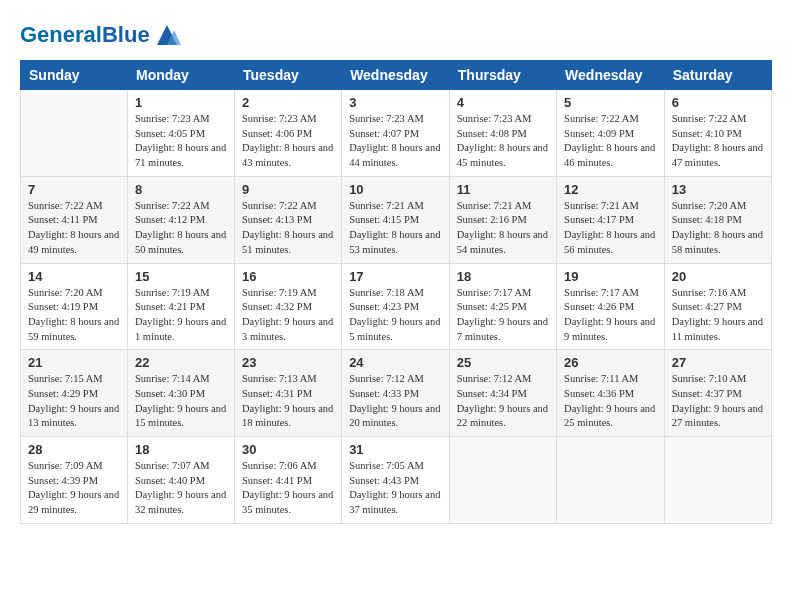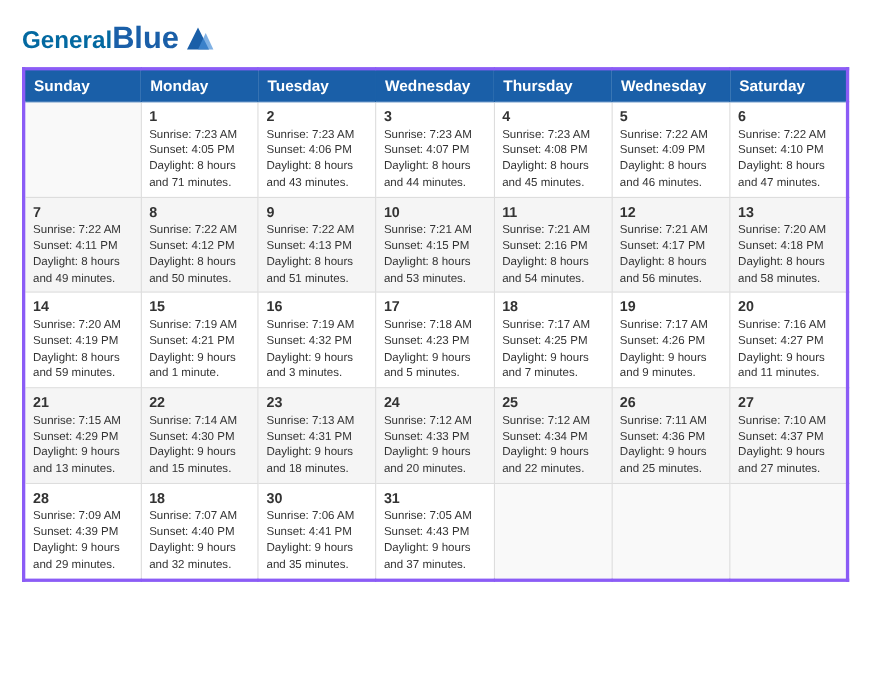--- a/index.html
+++ b/index.html
@@ -39,21 +39,21 @@
       font-weight: bold;
       color: #333;
     }
     .location {
       font-size: 16px;
       color: #555;
     }
     .calendar {
       width: 100%;
       border-collapse: collapse;
-      border: 3px solid #8b5cf6;
+      border: 1px solid #8b5cf6;
       padding-left: 24px;
     }
     .calendar th {
       background-color: #1a5fa8;
       color: #fff;
       text-align: left;
       padding: 6px 8px;
       font-size: 14px;
       font-weight: bold;
       border: 1px solid #1a5fa8;
@@ -71,39 +71,40 @@
       font-size: 13px;
       font-weight: bold;
       color: #333;
       display: block;
       margin-bottom: 2px;
     }
     .day-info {
       font-size: 10.5px;
       line-height: 1.4;
       color: #333;
+      font-family: Liberation Serif, serif;
     }
     tr:nth-child(even) td {
       background-color: #f5f5f5;
     }
     tr:nth-child(odd) td {
       background-color: #fff;
     }
     .empty-cell {
       background-color: #f9f9f9 !important;
     }
   </style>
 </head>
 <body>
 
 <div class="header">
   <div class="logo">
     <div>
       <div class="logo-text">
-        <span class="logo-general">General</span><span style="color:#1a5fa8; font-size:28px; font-weight:bold;">Blue</span>
+        <span class="logo-general">General</span><span style="color:#1a5fa8; font-size:22px; font-weight:bold;">Blue</span>
       </div>
     </div>
     <svg class="logo-icon" viewBox="0 0 30 30" xmlns="http://www.w3.org/2000/svg">
       <polygon points="5,25 15,5 25,25" fill="#1a5fa8"></polygon>
       <polygon points="15,25 22,10 29,25" fill="#4a90d9" opacity="0.7"></polygon>
     </svg>
   </div>
 </div>
 
 <table class="calendar">

